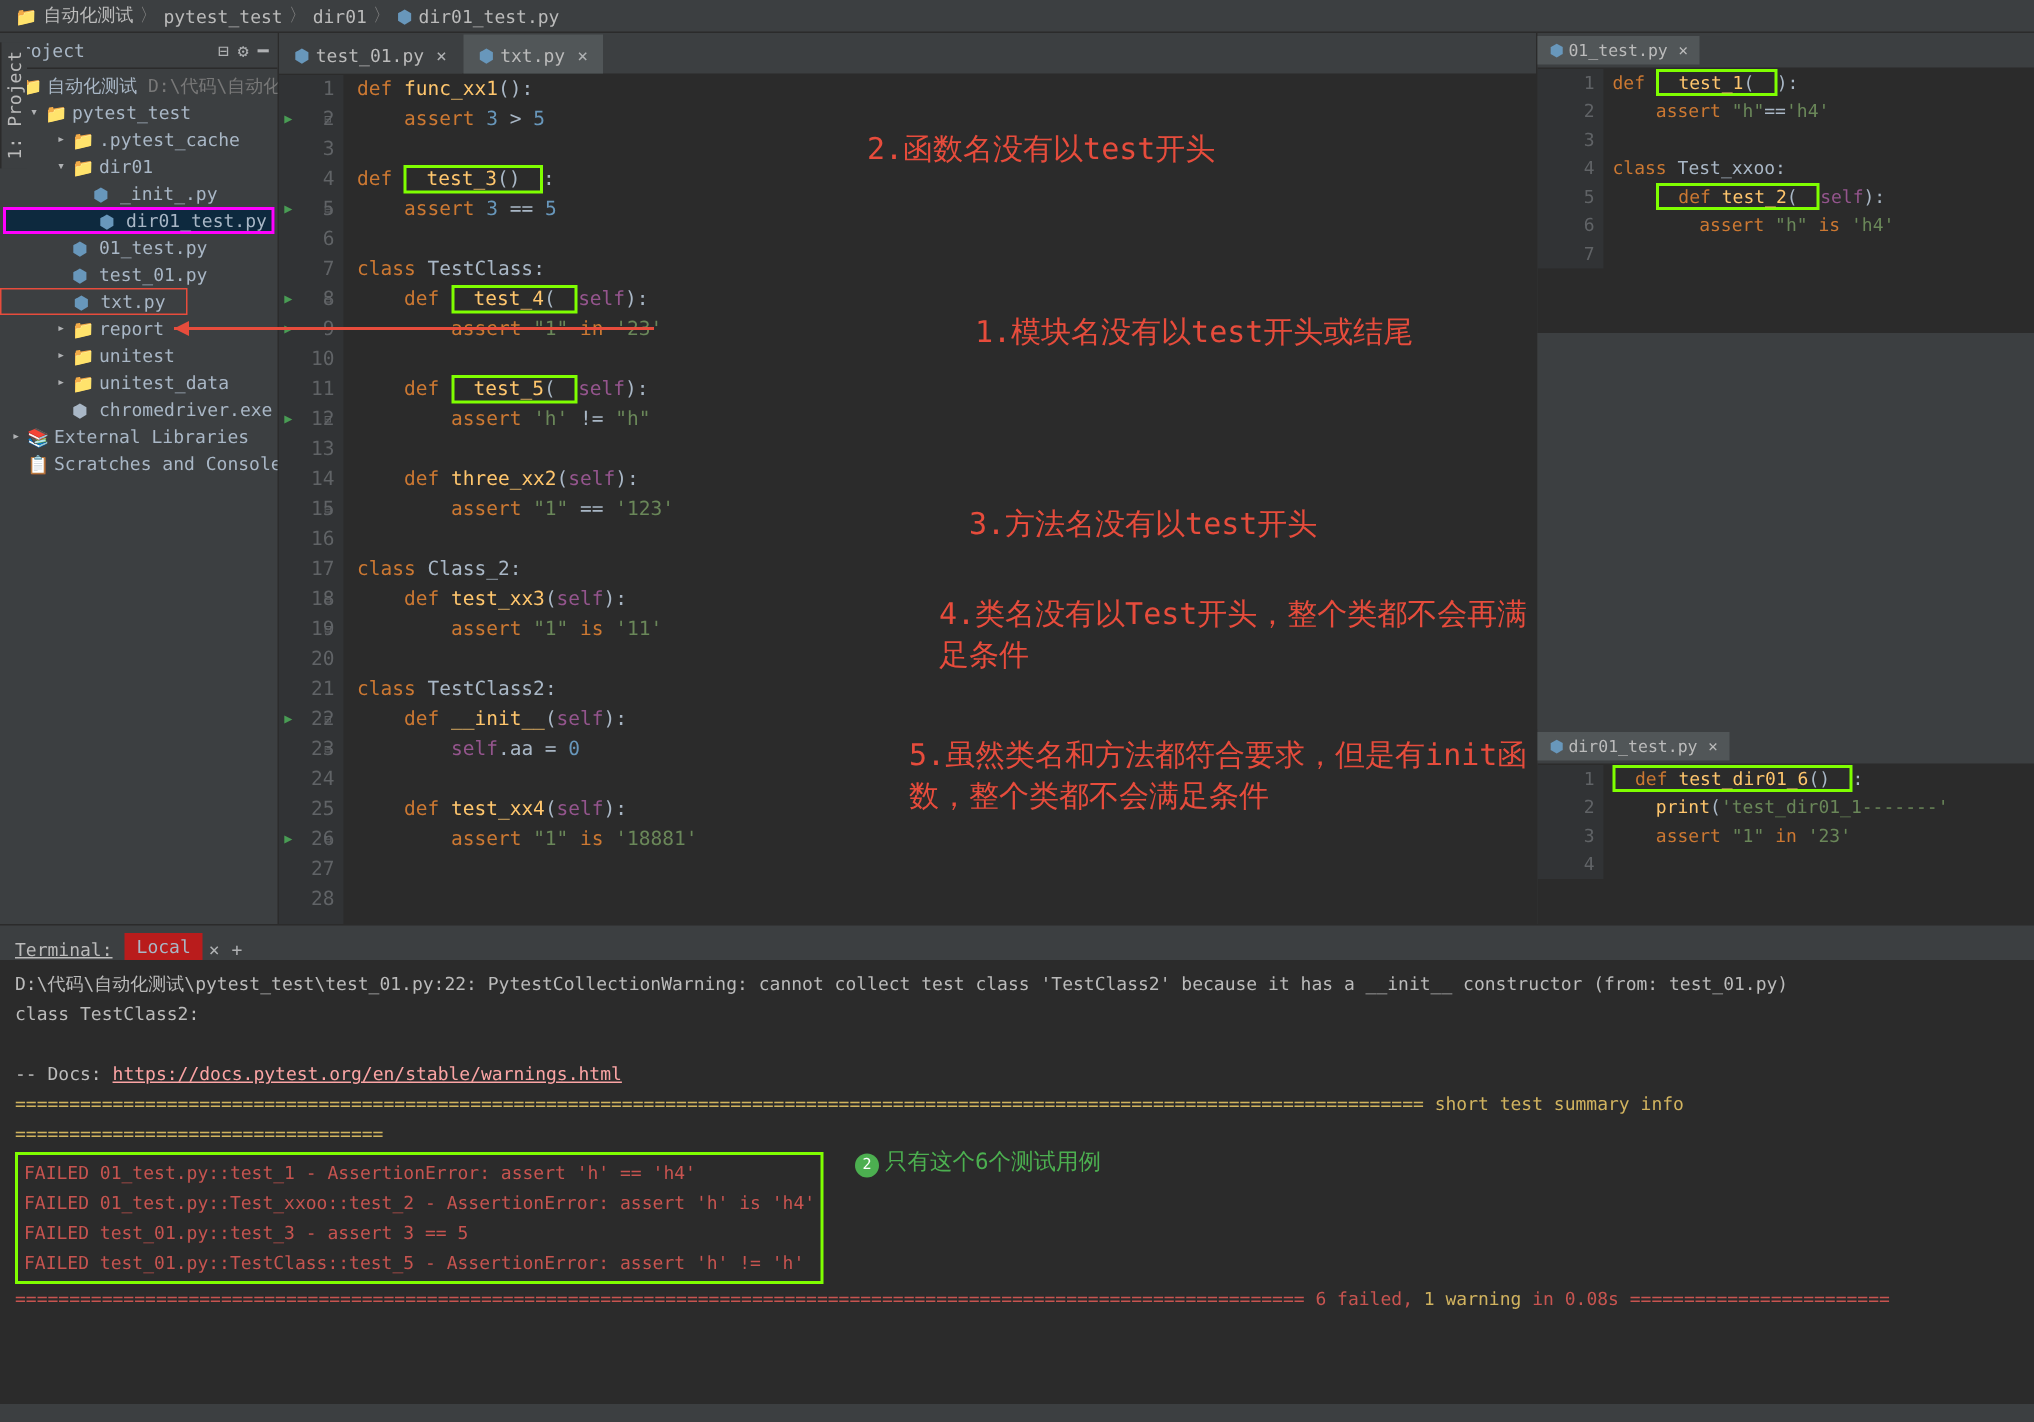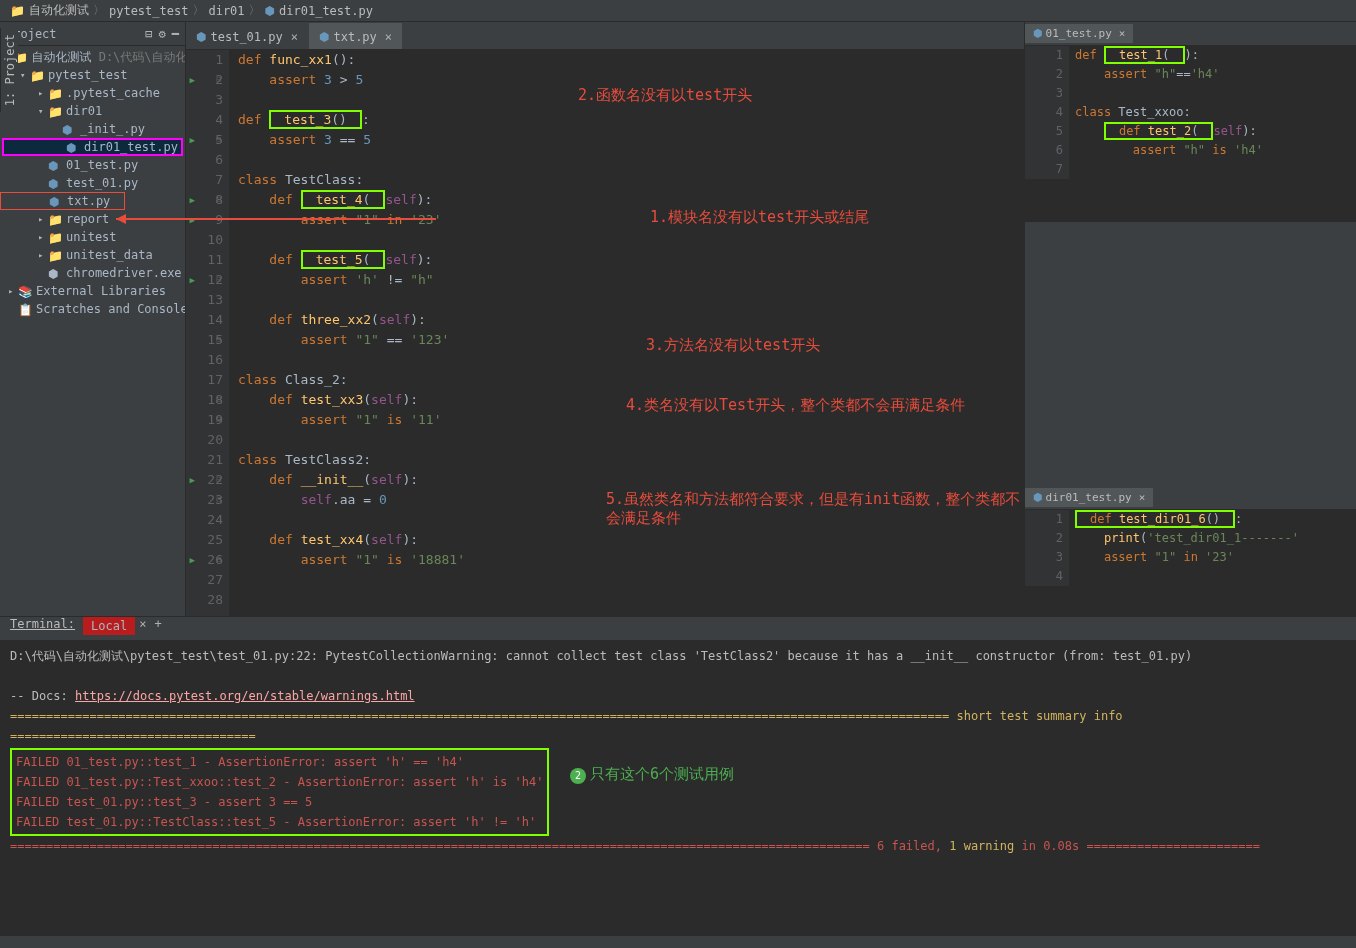--- a/index.html
+++ b/index.html
@@ -29,30 +29,30 @@
 .gutter .run { position:absolute; right:28px; color:#499c54; font-size:9px; }
 .gutter .fold { position:absolute; right:2px; color:#606366; font-size:8px; }
 .code { flex:1; padding-left:8px; line-height:20px; }
 .code pre { font-family:Consolas,monospace; white-space:pre; }
 .kw { color:#cc7832; }
 .fn { color:#ffc66d; }
 .cls { color:#a9b7c6; }
 .self { color:#94558d; }
 .num { color:#6897bb; }
 .str { color:#6a8759; }
-.anno { color:#e74c3c; font-size:15px; position:absolute; font-weight:500; }
+.anno { color:#e74c3c; font-size:20px; position:absolute; font-weight:500; }
 .lime-hl { border:2px solid #7fff00; padding:0 13px; }
 .right-col { width:332px; border-left:1px solid #2b2b2b; display:flex; flex-direction:column; }
 .right-ed { background:#2b2b2b; flex:0 0 auto; }
 .r-tabs { height:24px; background:#3c3f41; display:flex; align-items:center; border-bottom:1px solid #2b2b2b; }
 .r-tab { padding:3px 8px; background:#515658; color:#bbb; font-size:11px; display:flex; align-items:center; gap:3px; }
 .r-code { display:flex; font-family:Consolas,monospace; font-size:12px; line-height:19px; }
 .r-gut { width:44px; text-align:right; padding-right:6px; color:#606366; background:#313335; }
 .r-body { padding-left:6px; flex:1; }
-.terminal-hdr { height:24px; background:#3c3f41; border-top:1px solid #2b2b2b; display:flex; align-items:flex-start; padding:0 10px; }
+.terminal-hdr { height:24px; background:#3c3f41; border-top:1px solid #2b2b2b; display:flex; align-items:flex-end; padding:0 10px; }
 .terminal-hdr .lbl { color:#bbb; text-decoration:underline; text-decoration-color:#bbb; margin-right:8px; }
 .terminal-hdr .plus { color:#afb1b3; margin-left:8px; }
 .terminal { background:#2b2b2b; height:296px; padding:6px 10px; font-family:Consolas,monospace; font-size:12px; line-height:20px; color:#bbb; position:relative; overflow:hidden; }
 .term-red { color:#c75450; }
 .term-link { color:#fca5a5; text-decoration:underline; }
 .term-gold { color:#d1b35f; }
 .green-label { color:#4caf50; font-size:15px; }
 .red-arrow { position:absolute; color:#e74c3c; pointer-events:none; }
 .circ { display:inline-block; width:16px; height:16px; border-radius:50%; background:#4caf50; color:#fff; text-align:center; line-height:16px; font-size:10px; margin-right:4px; }
 svg { display:inline-block; vertical-align:middle; }
@@ -281,20 +281,21 @@
 
 <div class="terminal-hdr">
   <span class="lbl">Terminal:</span>
   <span style="background:#b91c1c;padding:2px 8px">Local</span>
   <span style="margin-left:4px;color:#afb1b3">×</span>
   <span class="plus">+</span>
 </div>
 
 <div class="terminal">
   <div>D:\代码\自动化测试\pytest_test\test_01.py:22: PytestCollectionWarning: cannot collect test class 'TestClass2' because it has a __init__ constructor (from: test_01.py)</div>
+  <div>    class TestClass2:</div>
   <div>&nbsp;</div>
   <div><span>-- Docs: </span><span class="term-link">https://docs.pytest.org/en/stable/warnings.html</span></div>
   <div class="term-gold">==================================================================================================================================<span> short test summary info </span>==================================</div>
   <div class="lime-box" style="display:inline-block;padding:2px 4px;margin-top:2px">
     <div class="term-red">FAILED 01_test.py::test_1 - AssertionError: assert 'h' == 'h4'</div>
     <div class="term-red">FAILED 01_test.py::Test_xxoo::test_2 - AssertionError: assert 'h' is 'h4'</div>
     <div class="term-red">FAILED test_01.py::test_3 - assert 3 == 5</div>
     <div class="term-red">FAILED test_01.py::TestClass::test_5 - AssertionError: assert 'h' != 'h'</div>
   </div>
   <span style="position:absolute;top:124px;left:570px"><span class="circ">2</span><span class="green-label">只有这个6个测试用例</span></span>

